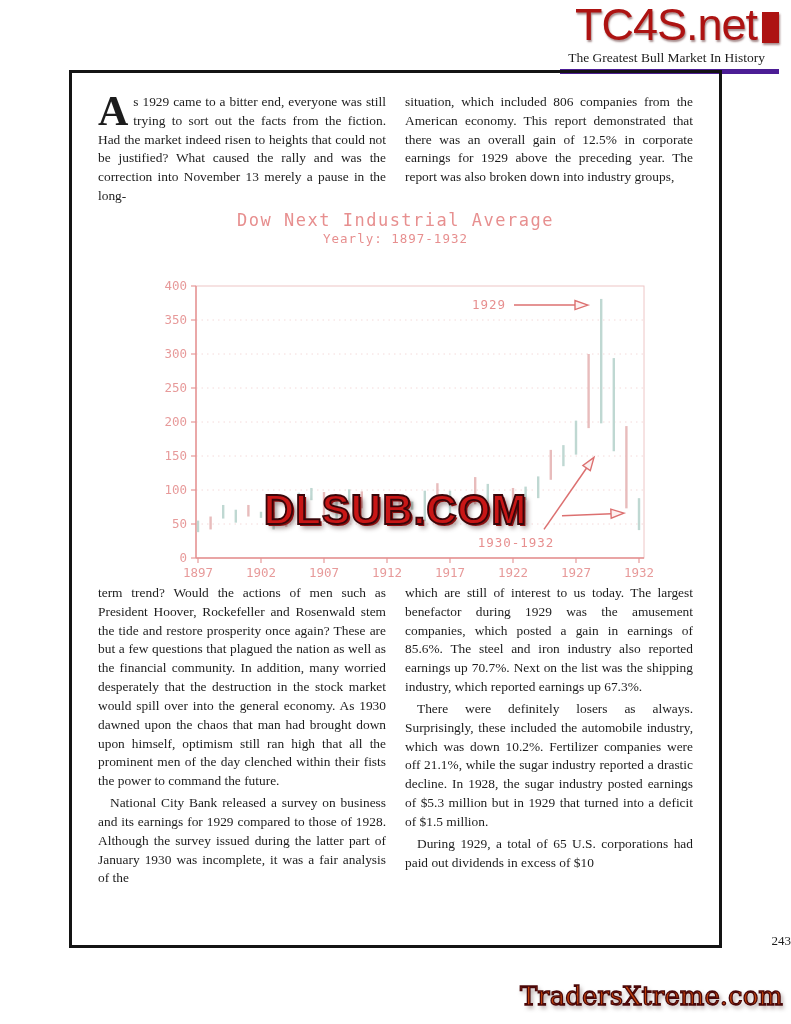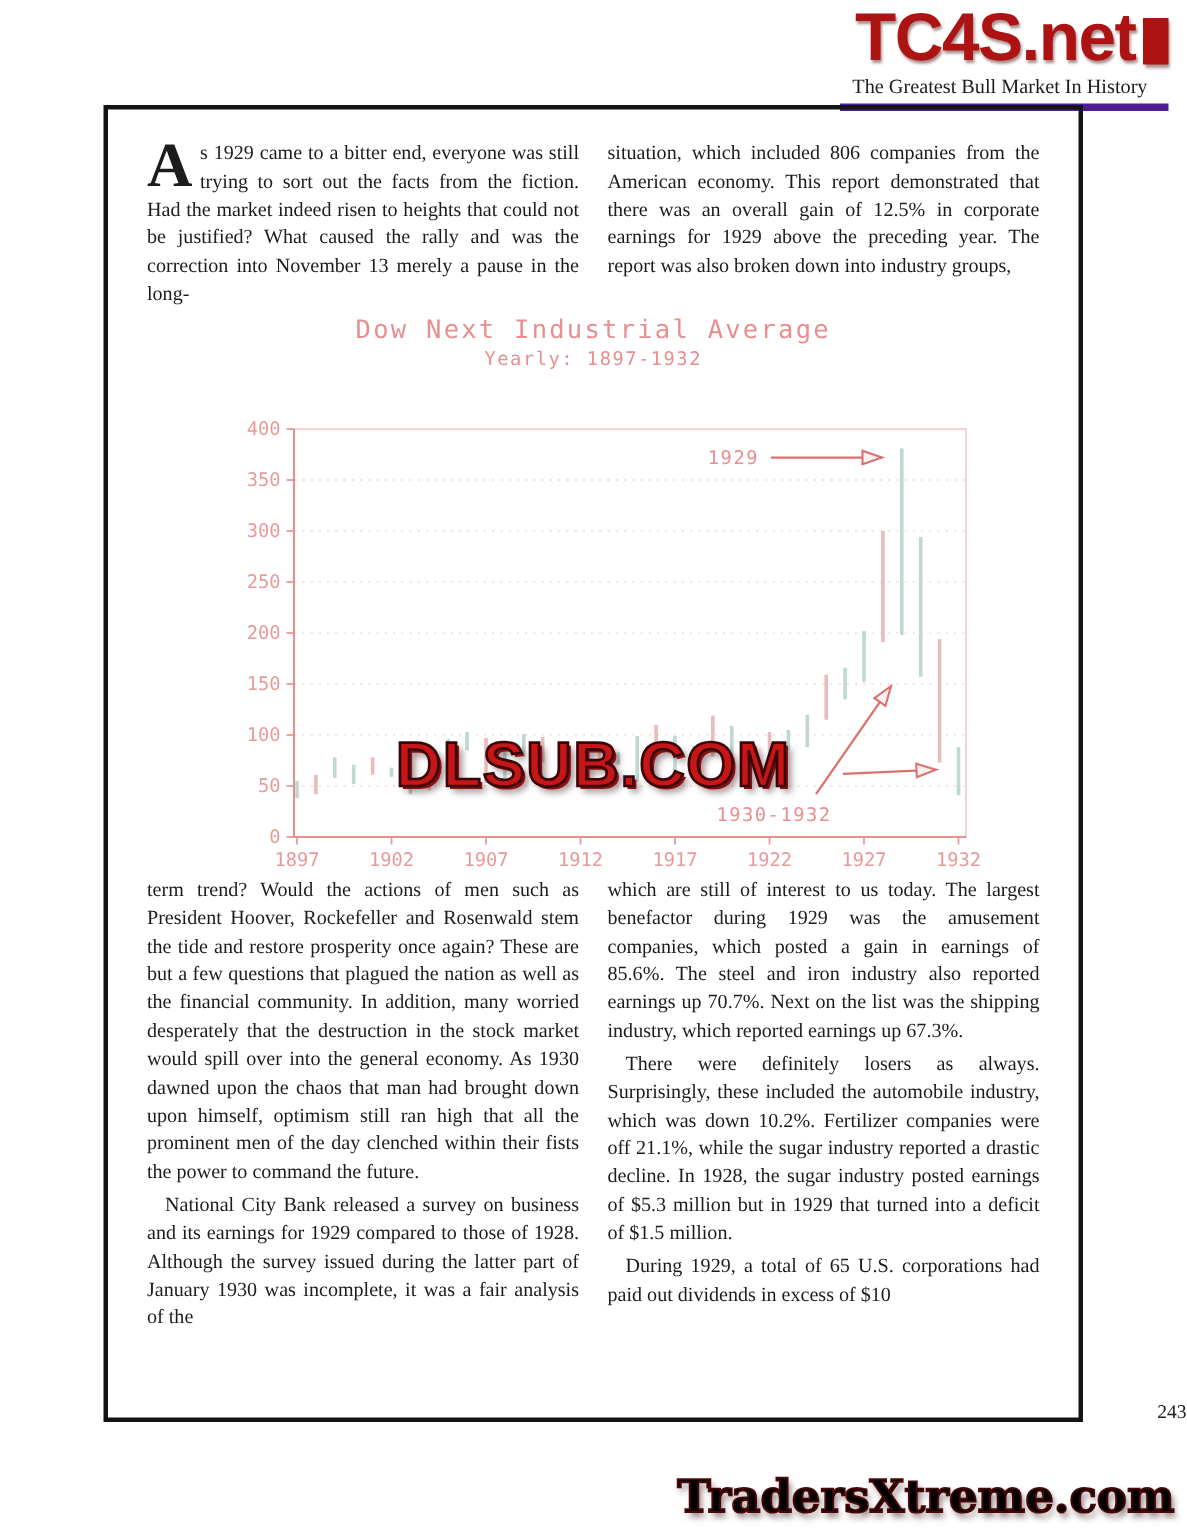--- a/index.html
+++ b/index.html
@@ -2,21 +2,21 @@
 <html><head>
 <meta charset="utf-8">
 <style>
   *{margin:0;padding:0;box-sizing:border-box}
   html,body{background:#fff}
   .page{position:relative;width:791px;height:1024px;background:#fff;
         font-family:"Liberation Serif",serif;color:#1c1c1c;overflow:hidden}
 
   
   .brand{position:absolute;top:2px;right:12px;text-align:right}
-  .brand-logo{font-family:"Liberation Sans",sans-serif;font-weight:bold;font-size:45px;
+  .brand-logo{font-family:"Liberation Sans",sans-serif;font-weight:normal;font-size:45px;
               line-height:1;color:#ad1312;letter-spacing:-1px;
               text-shadow:1px 2px 2px rgba(60,0,0,.45)}
   .brand-block{display:inline-block;width:17px;height:31px;background:#ad1312;margin-left:5px;
                vertical-align:-3px;box-shadow:1px 2px 2px rgba(60,0,0,.45)}
   .brand-tagline{display:inline-block;margin-top:3px;font-size:13.5px;color:#1c1c1c;
                  padding:0 14px 3px 8px;border-bottom:5px solid #4c1d95}
 
   
   .sheet{position:absolute;left:69px;top:70px;width:653px;height:878px;
          border:3px solid #141414;padding:20px 26px 14px;overflow:hidden}
@@ -36,21 +36,21 @@
   .tick{font-family:"DejaVu Sans Mono",monospace;font-size:12.5px;fill:#e79a9a}
   .anno{font-family:"DejaVu Sans Mono",monospace;font-size:12.5px;fill:#e78f8f;letter-spacing:1px}
   .watermark{position:absolute;left:50%;top:276px;transform:translateX(-50%);
              font-family:Liberation Sans, sans-serif;font-weight:bold;font-size:42px;letter-spacing:1px;
              color:#c81616;-webkit-text-stroke:1.8px #38060a;
              text-shadow:2px 2px 0 #8c1010,4px 4px 5px rgba(40,0,0,.45);white-space:nowrap}
 
   
   .pagenum{position:absolute;left:0;right:0;top:933px;text-align:right;font-size:13px}
   .footer-logo{position:absolute;right:8px;top:981px;font-family:"DejaVu Serif",serif;
-               font-weight:bold;font-size:30px;color:#000000;-webkit-text-stroke:1.3px #4a0708;
+               font-weight:normal;font-size:26px;color:#c2410c;-webkit-text-stroke:1.3px #4a0708;
                text-shadow:2px 3px 4px rgba(40,0,0,.5);white-space:nowrap}
 </style>
 </head>
 <body>
 
 <div class="page">
 
   <div class="brand">
     <div class="brand-logo"><span>TC4S.net</span><span class="brand-block"></span></div>
     <div class="brand-tagline">The Greatest Bull Market In History</div>

